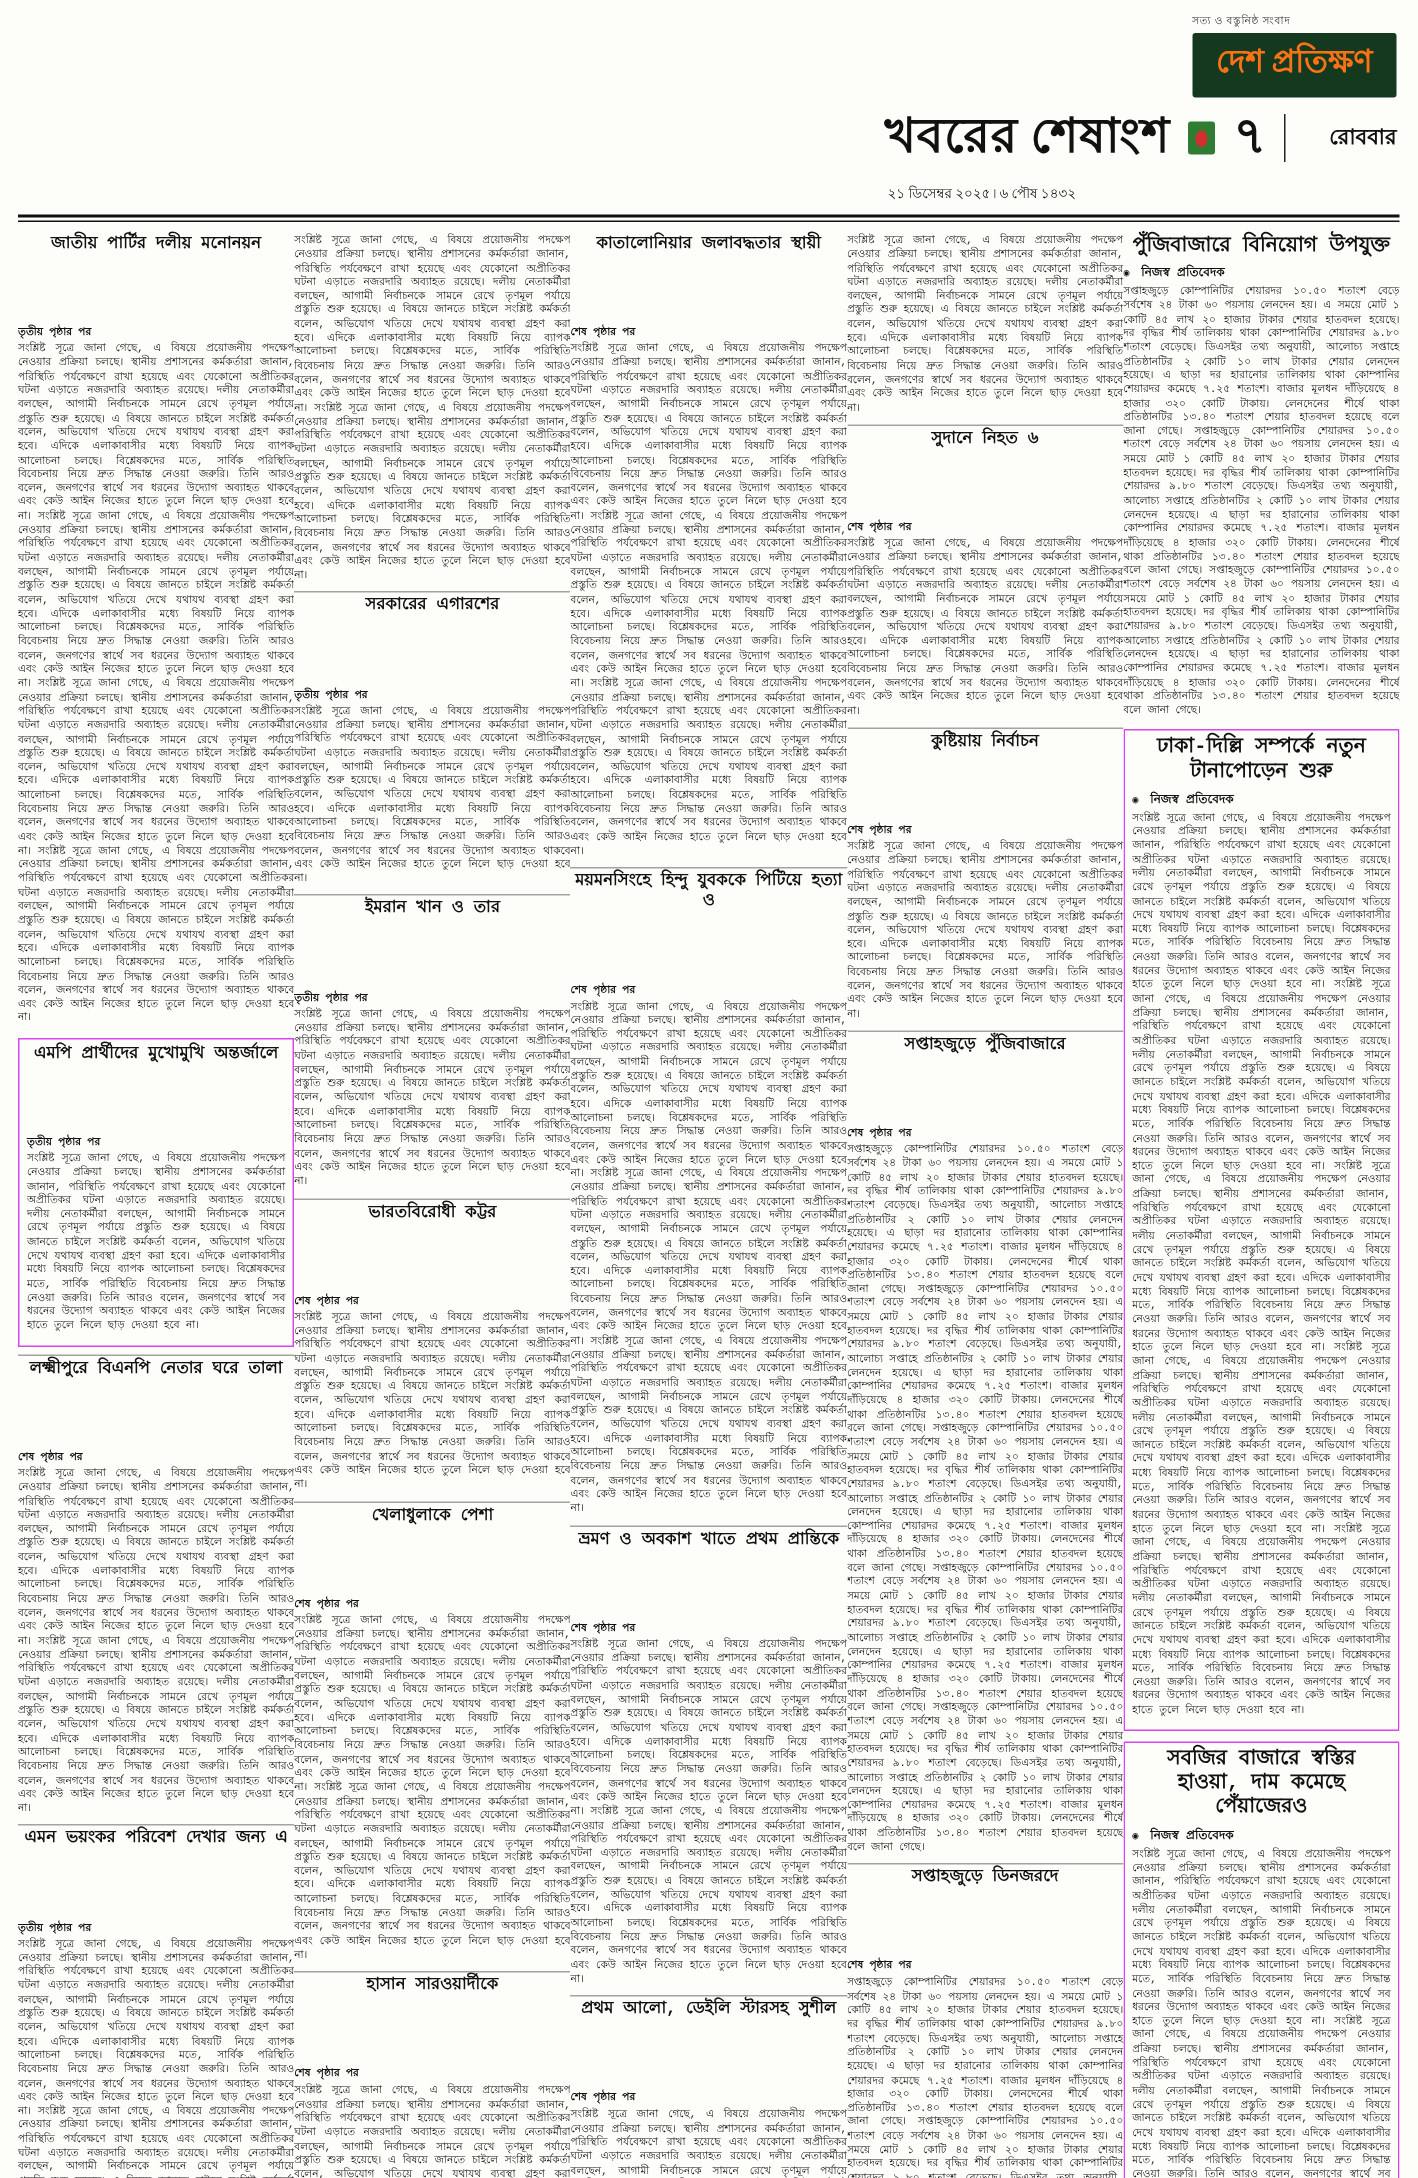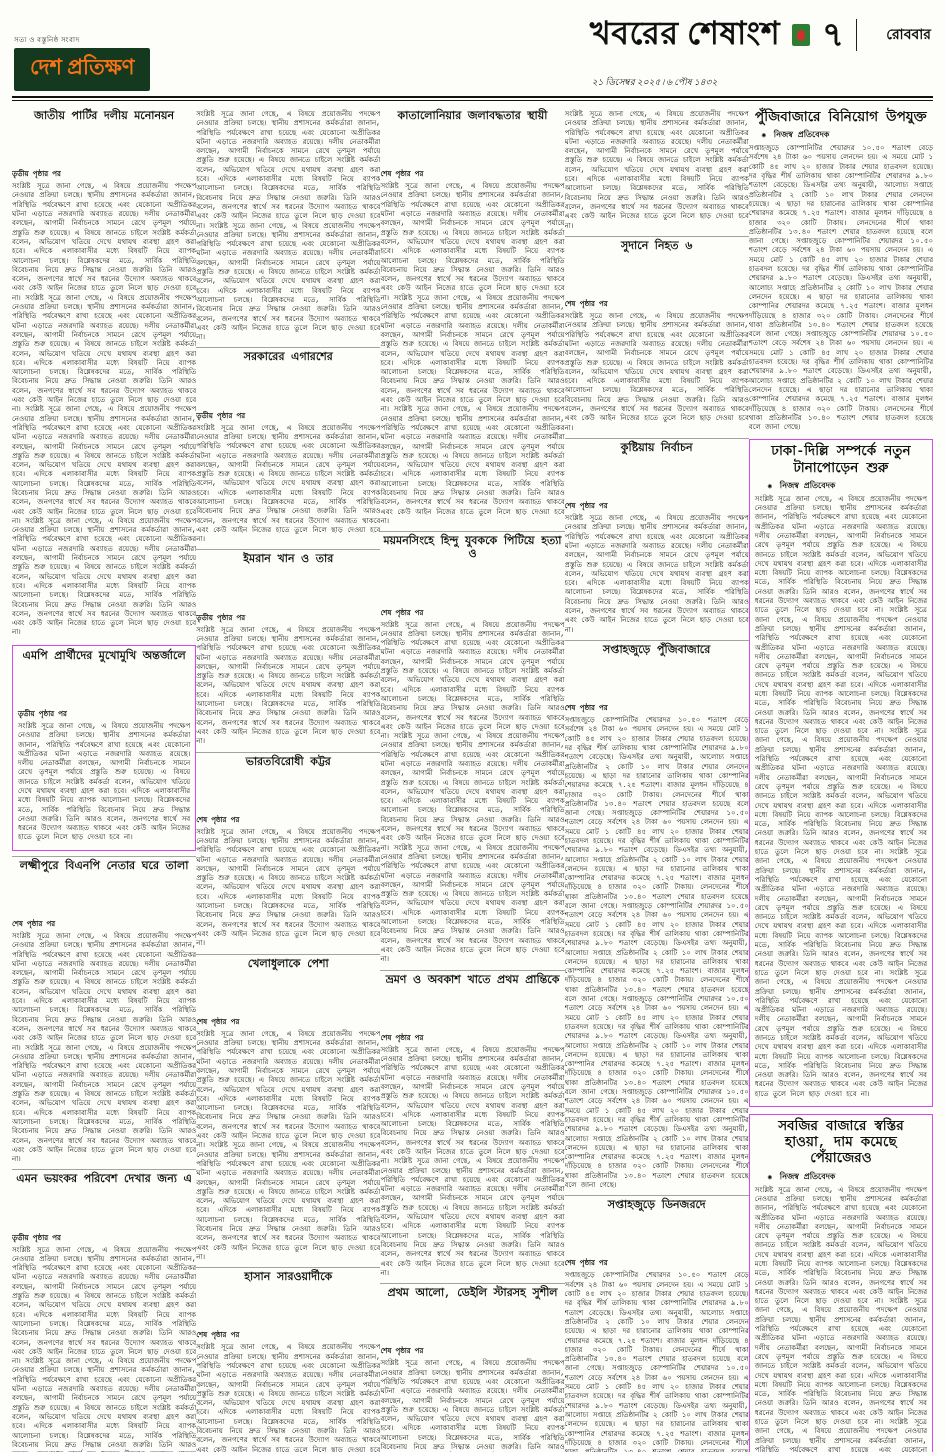--- a/index.html
+++ b/index.html
@@ -3,44 +3,44 @@
 <meta charset="utf-8">
 <style>
   * { margin:0; padding:0; box-sizing:border-box; }
   html,body { width:945px; height:1452px; overflow:hidden; }
   body {
     background:#fdfdfa;
     color:#111;
     font-family:"Liberation Serif","DejaVu Serif",serif;
   }
   
-  .page-header{ display:flex; justify-content:space-between; align-items:flex-end; padding:8px 14px 3px; }
+  .page-header{ display:flex; justify-content:space-between; align-items:flex-end; padding:8px 14px 3px;flex-direction:column; }
   .mast-wrap{ display:flex; flex-direction:column; }
   .tagline{ font-size:7px; color:#333; margin-bottom:2px; letter-spacing:.5px; }
   .mast-box{ background:#15391f; color:#f97316; padding:3px 16px 5px; font-size:21px; font-weight:bold; border-radius:2px; display:inline-block; }
   .head-right{ display:flex; flex-direction:column; align-items:flex-start; padding-bottom:1px; }
   .head-row{ display:flex; align-items:center; gap:12px; }
   .section-title{ font-size:32px; font-weight:bold; letter-spacing:.5px; }
   .emblem{ width:18px; height:22px; background:#2e7d32; border-radius:2px; position:relative; }
   .emblem::after{ content:""; position:absolute; left:28%; top:25%; width:44%; height:50%; background:#d32f2f; border-radius:50%; }
   .page-num{ font-size:34px; font-weight:bold; line-height:1; }
   .vrule{ width:1px; height:32px; background:#222; }
   .day{ font-size:14px; font-weight:bold; margin-left:17px; }
-  .date-line{ font-size:9px; margin-top:13px; margin-left:2px;font-style:italic; }
+  .date-line{ font-size:9px; margin-top:3px; margin-left:2px; }
   .head-rule{ margin:2px 12px 0; border-top:2.5px solid #111; border-bottom:1px solid #111; height:5px; }
   
   .cols{ display:flex; gap:0; padding:6px 12px 0; height:1372px; overflow:hidden;font-family:Liberation Mono, monospace; }
   .col{ flex:1 1 0; min-width:0; display:flex; flex-direction:column; gap:5px; overflow:hidden; }
   .article{ padding-top:3px; }
   .article + .article{ border-top:1px solid #a3a3a3; }
   .article.boxed{ border:1px solid #d946ef; padding:4px 5px 7px; margin-top:2px; }
   .hl{ font-size:11px; font-weight:bold; text-align:center; line-height:1.2; margin-bottom:2px; }
   .hl-lg{ font-size:13.5px; }
   .dl{ font-size:7px; font-weight:bold; text-align:left; margin-bottom:2px;margin-top:45px; }
-  .byline{ font-size:8px; font-weight:bold; margin:2px 13px 3px; }
+  .byline{ font-size:8px; font-weight:bold; margin:2px 0 3px; }
   .byline .bullet{ font-size:7px; margin-right:3px; }
   .body{ font-size:7px; line-height:1.33; text-align:justify; word-break:break-word; color:#151515; }
 </style>
 </head>
 <body>
 
 <header class="page-header">
   <div class="mast-wrap">
     <div class="tagline">সত্য ও বস্তুনিষ্ঠ সংবাদ</div>
     <div class="mast-box">দেশ প্রতিক্ষণ</div>

